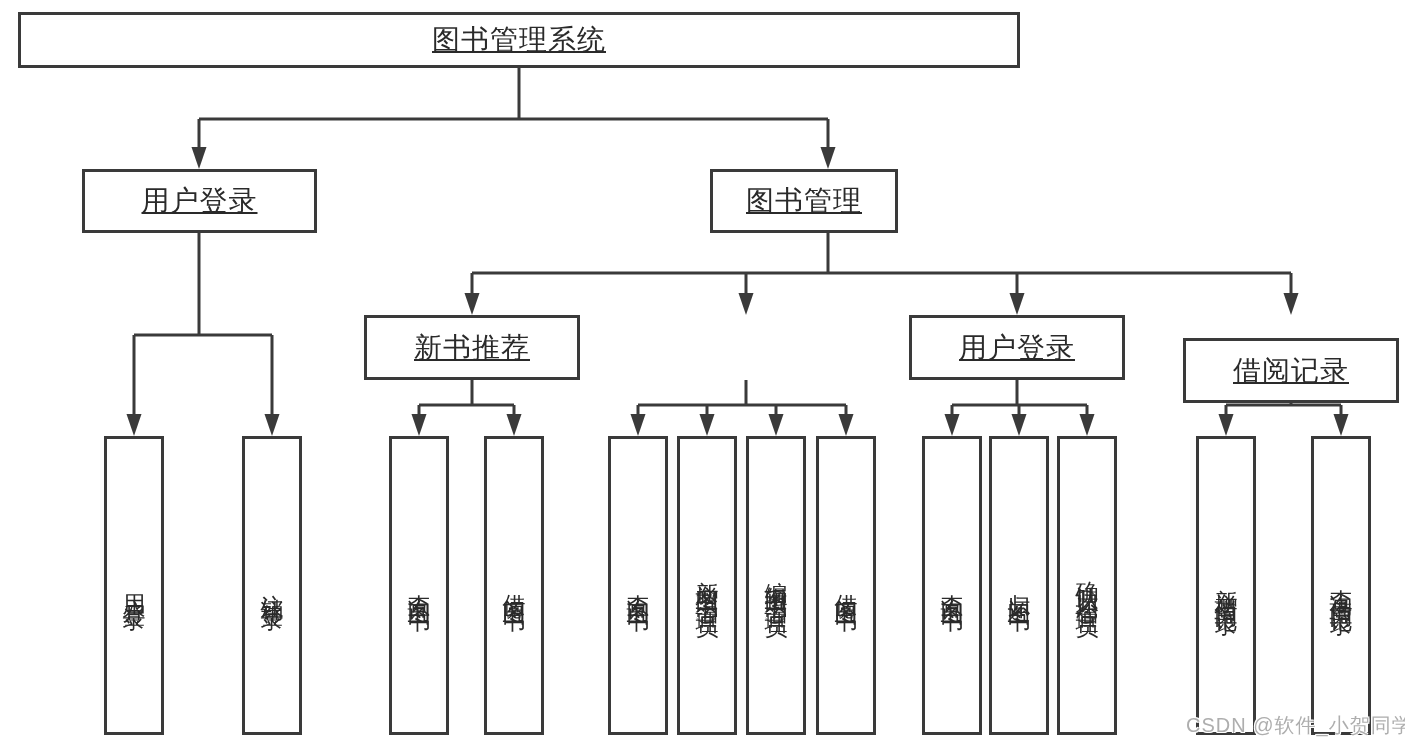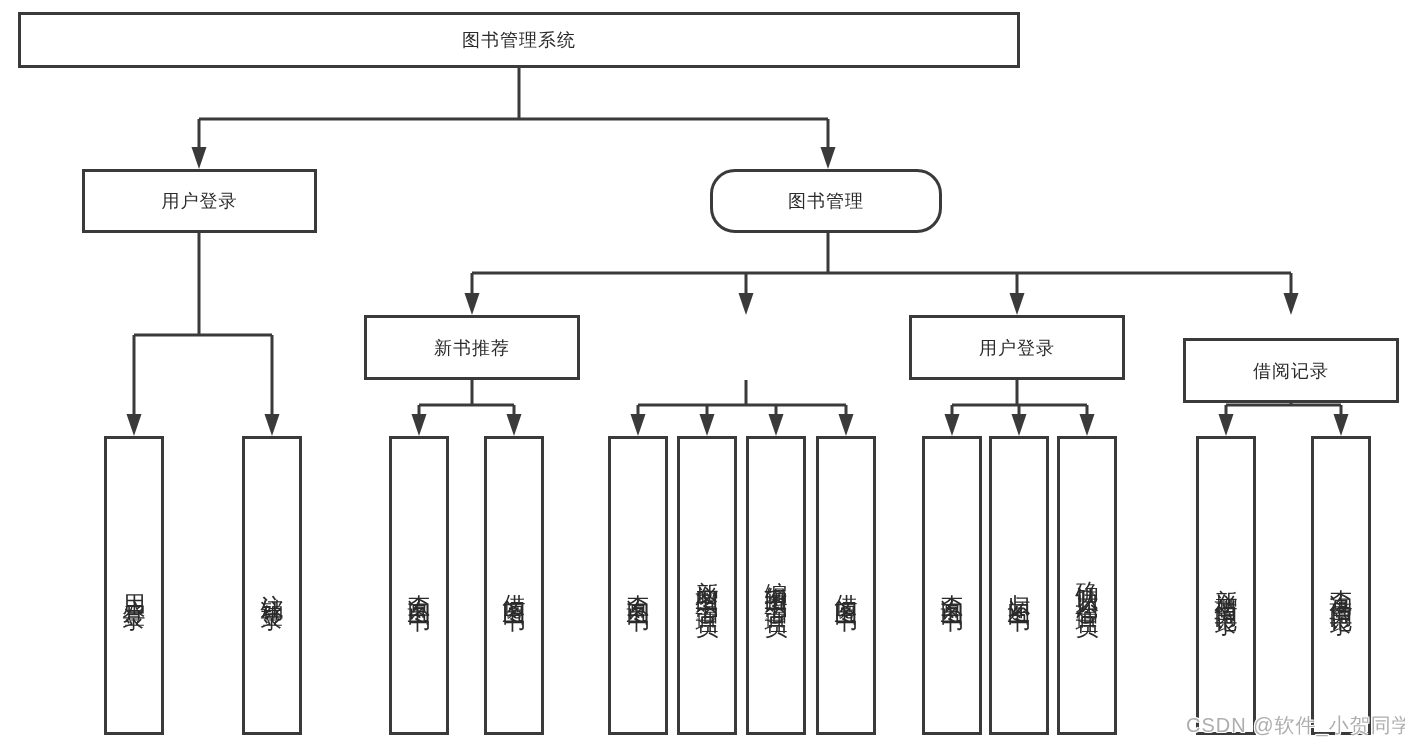--- a/index.html
+++ b/index.html
@@ -25,25 +25,26 @@
     position: absolute;
     box-sizing: border-box;
     background: #ffffff;
     border: 3px solid #3a3a3a;
     display: flex;
     align-items: center;
     justify-content: center;
     z-index: 2;
   }
   .node .label-h {
-    font-size: 18px;
+    font-size: 28px;
     color: #2a2a2a;
     letter-spacing: 1px;
     white-space: nowrap;
     line-height: 1;
+    text-decoration: underline;
   }
   .node .label-v {
     writing-mode: vertical-rl;
     font-size: 23px;
     color: #2a2a2a;
     letter-spacing: 6px;
     line-height: 1;
     white-space: nowrap;
   }
   .watermark {
@@ -54,21 +55,21 @@
     font-size: 20px;
     letter-spacing: 1px;
     color: #aeaeae;
     text-shadow: 1px 1px 0 #ffffff, -1px -1px 0 #ffffff, 1px -1px 0 #ffffff, -1px 1px 0 #ffffff;
     white-space: nowrap;
   }
 
   
   .n-root           { left: 18px;   top: 12px;  width: 1002px; height: 56px; }
   .n-user-login     { left: 82px;   top: 169px; width: 235px;  height: 64px; }
-  .n-book-mgmt      { left: 710px;  top: 169px; width: 232px;  height: 64px; border-radius: 25px; }
+  .n-book-mgmt      { left: 710px;  top: 169px; width: 188px;  height: 64px; }
   .n-new-book       { left: 364px;  top: 315px; width: 216px;  height: 65px; }
   .n-book-borrow    { left: 638px;  top: 315px; width: 216px;  height: 65px; }
   .n-current-borrow { left: 909px;  top: 315px; width: 216px;  height: 65px; }
   .n-borrow-record  { left: 1183px; top: 315px; width: 216px;  height: 65px; margin-top: 23px; }
   .leaf             { top: 436px; width: 60px; height: 299px; }
   .n-leaf-u1 { left: 104px; }
   .n-leaf-u2 { left: 242px; }
   .n-leaf-n1 { left: 389px; }
   .n-leaf-n2 { left: 484px; }
   .n-leaf-b1 { left: 608px; }

